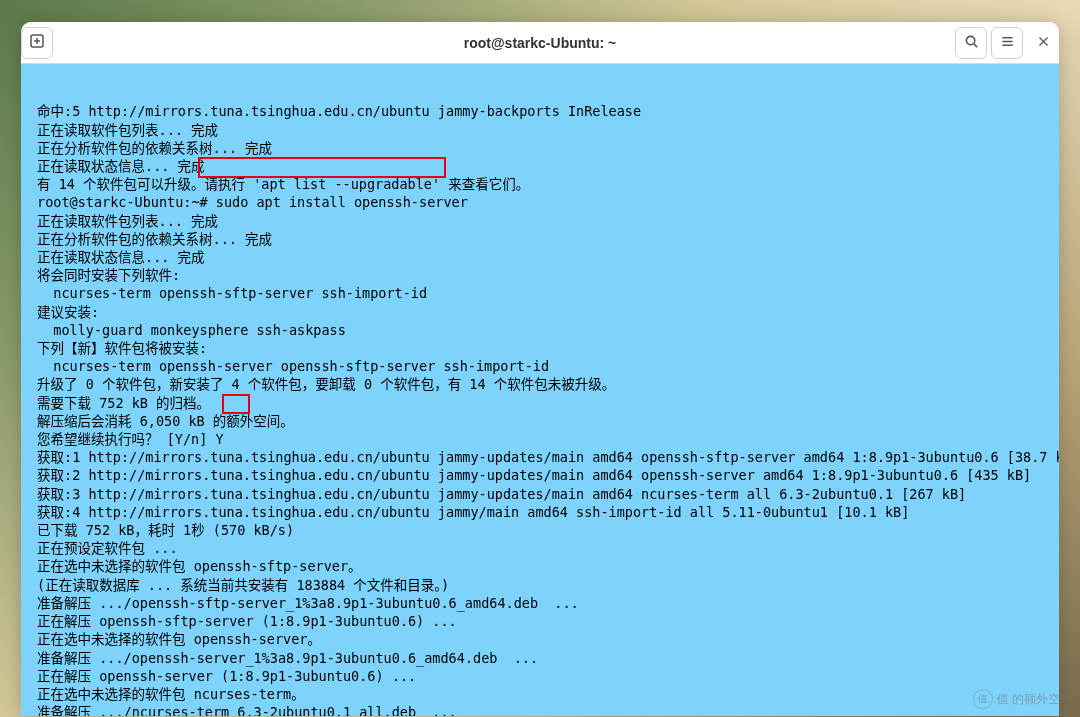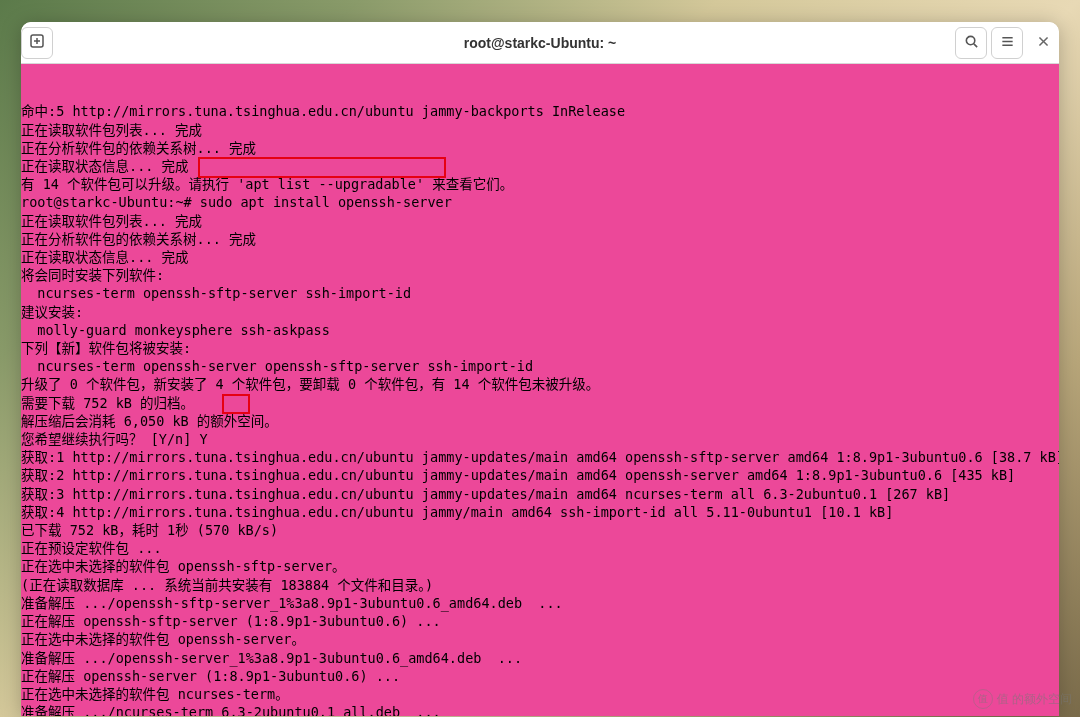--- a/index.html
+++ b/index.html
@@ -73,22 +73,22 @@
       background: transparent;
       display: flex;
       align-items: center;
       justify-content: center;
       color: #555;
       cursor: pointer;
       border-radius: 6px;
     }
     .terminal {
       flex: 1;
-      background: #ec4899;
-      padding: 2px 0;
+      background: #7dd3fc;
+      padding: 2px 16px;
       font-family: "DejaVu Sans Mono", "Noto Sans Mono CJK SC", monospace;
       font-size: 13.5px;
       line-height: 18.2px;
       color: #000000;
       overflow: hidden;
       white-space: pre;
       position: relative;
     }
     .terminal .line { white-space: pre; }
     .highlight-box {

